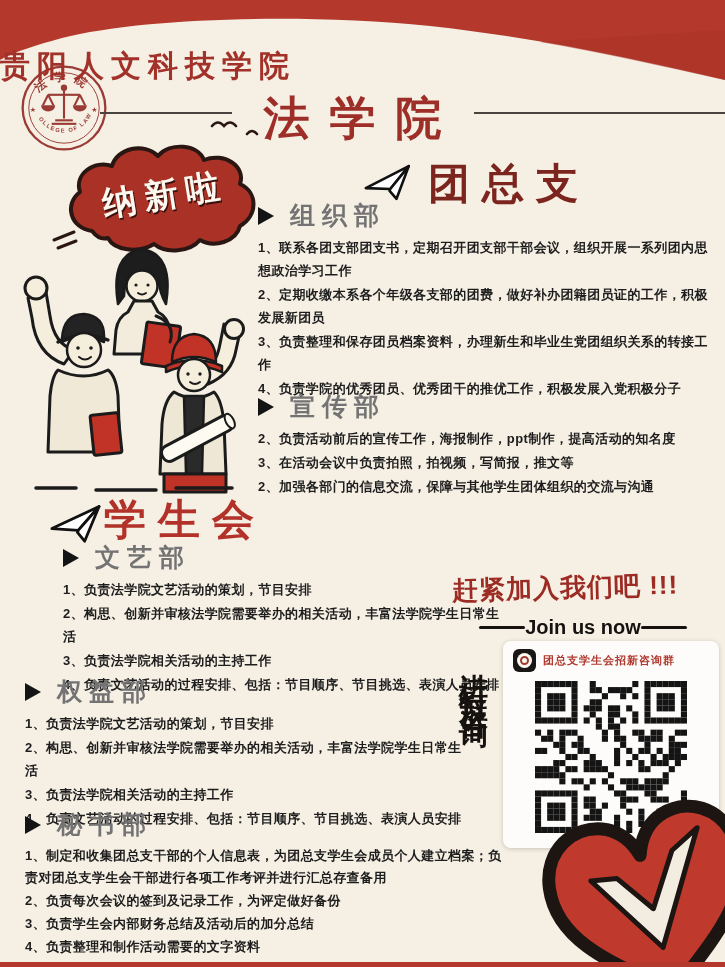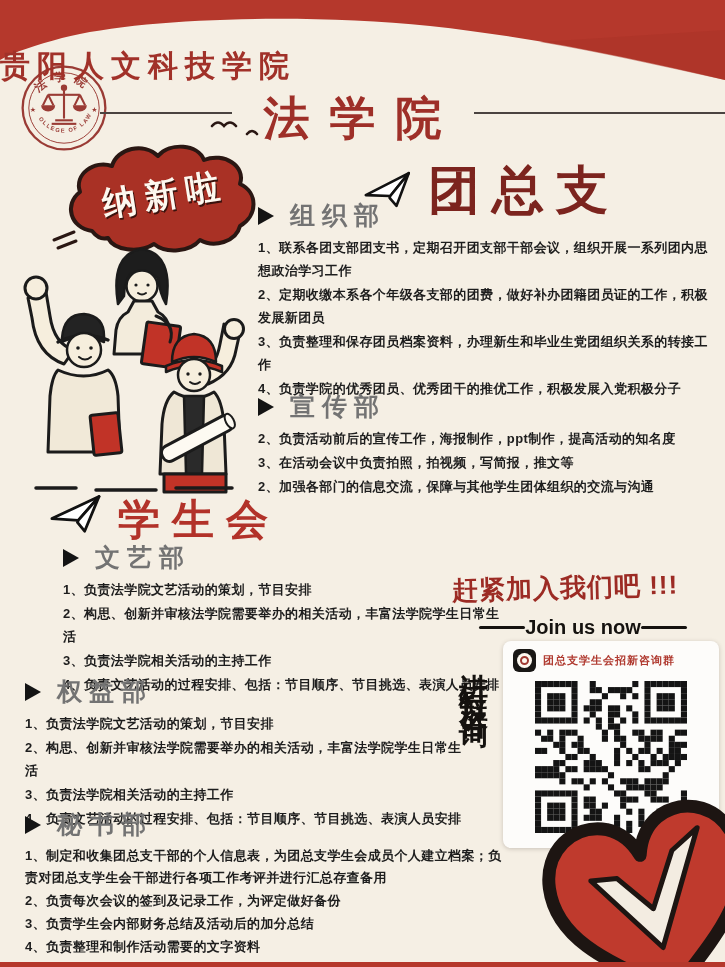--- a/index.html
+++ b/index.html
@@ -22,23 +22,23 @@
   .rule-right{left:474px;width:251px;}
   
   .seal{left:20px;top:64px;}
   
   .badge-wrap{left:62px;top:136px;width:200px;height:120px;}
   .badge-text{position:absolute;left:18px;top:36px;width:170px;text-align:center;
     font-size:34px;font-weight:bold;color:#fdf8ef;letter-spacing:8px;
     transform:rotate(-9deg);text-shadow:1px 2px 0 #3a120d;}
   
   .league-head{left:362px;top:156px;display:flex;align-items:center;gap:14px;}
-  .union-head{left:48px;top:492px;display:flex;align-items:flex-start;gap:14px;}
+  .union-head{left:48px;top:492px;display:flex;align-items:flex-end;}
   .big-title{font-weight:bold;letter-spacing:12px;}
-  .league-title{font-size:52px;color:#7c241e;font-family:Liberation Mono, monospace;}
+  .league-title{font-size:42px;color:#7c241e;font-family:Liberation Mono, monospace;}
   .union-title{font-size:42px;color:#b23229;}
   
   .dept{line-height:1;}
   .dept-h{display:flex;align-items:center;gap:16px;margin:0 0 8px 0;
     font-size:25px;font-weight:bold;color:#737373;letter-spacing:7px;}
   .tri{width:0;height:0;border-left:16px solid #141414;
     border-top:9px solid transparent;border-bottom:9px solid transparent;display:inline-block;}
   .item{font-size:13px;font-weight:600;line-height:23px;letter-spacing:0.4px;
     color:#1d1d1d;margin-bottom:1px;}
   .dept-org{left:258px;top:203px;width:456px;}

